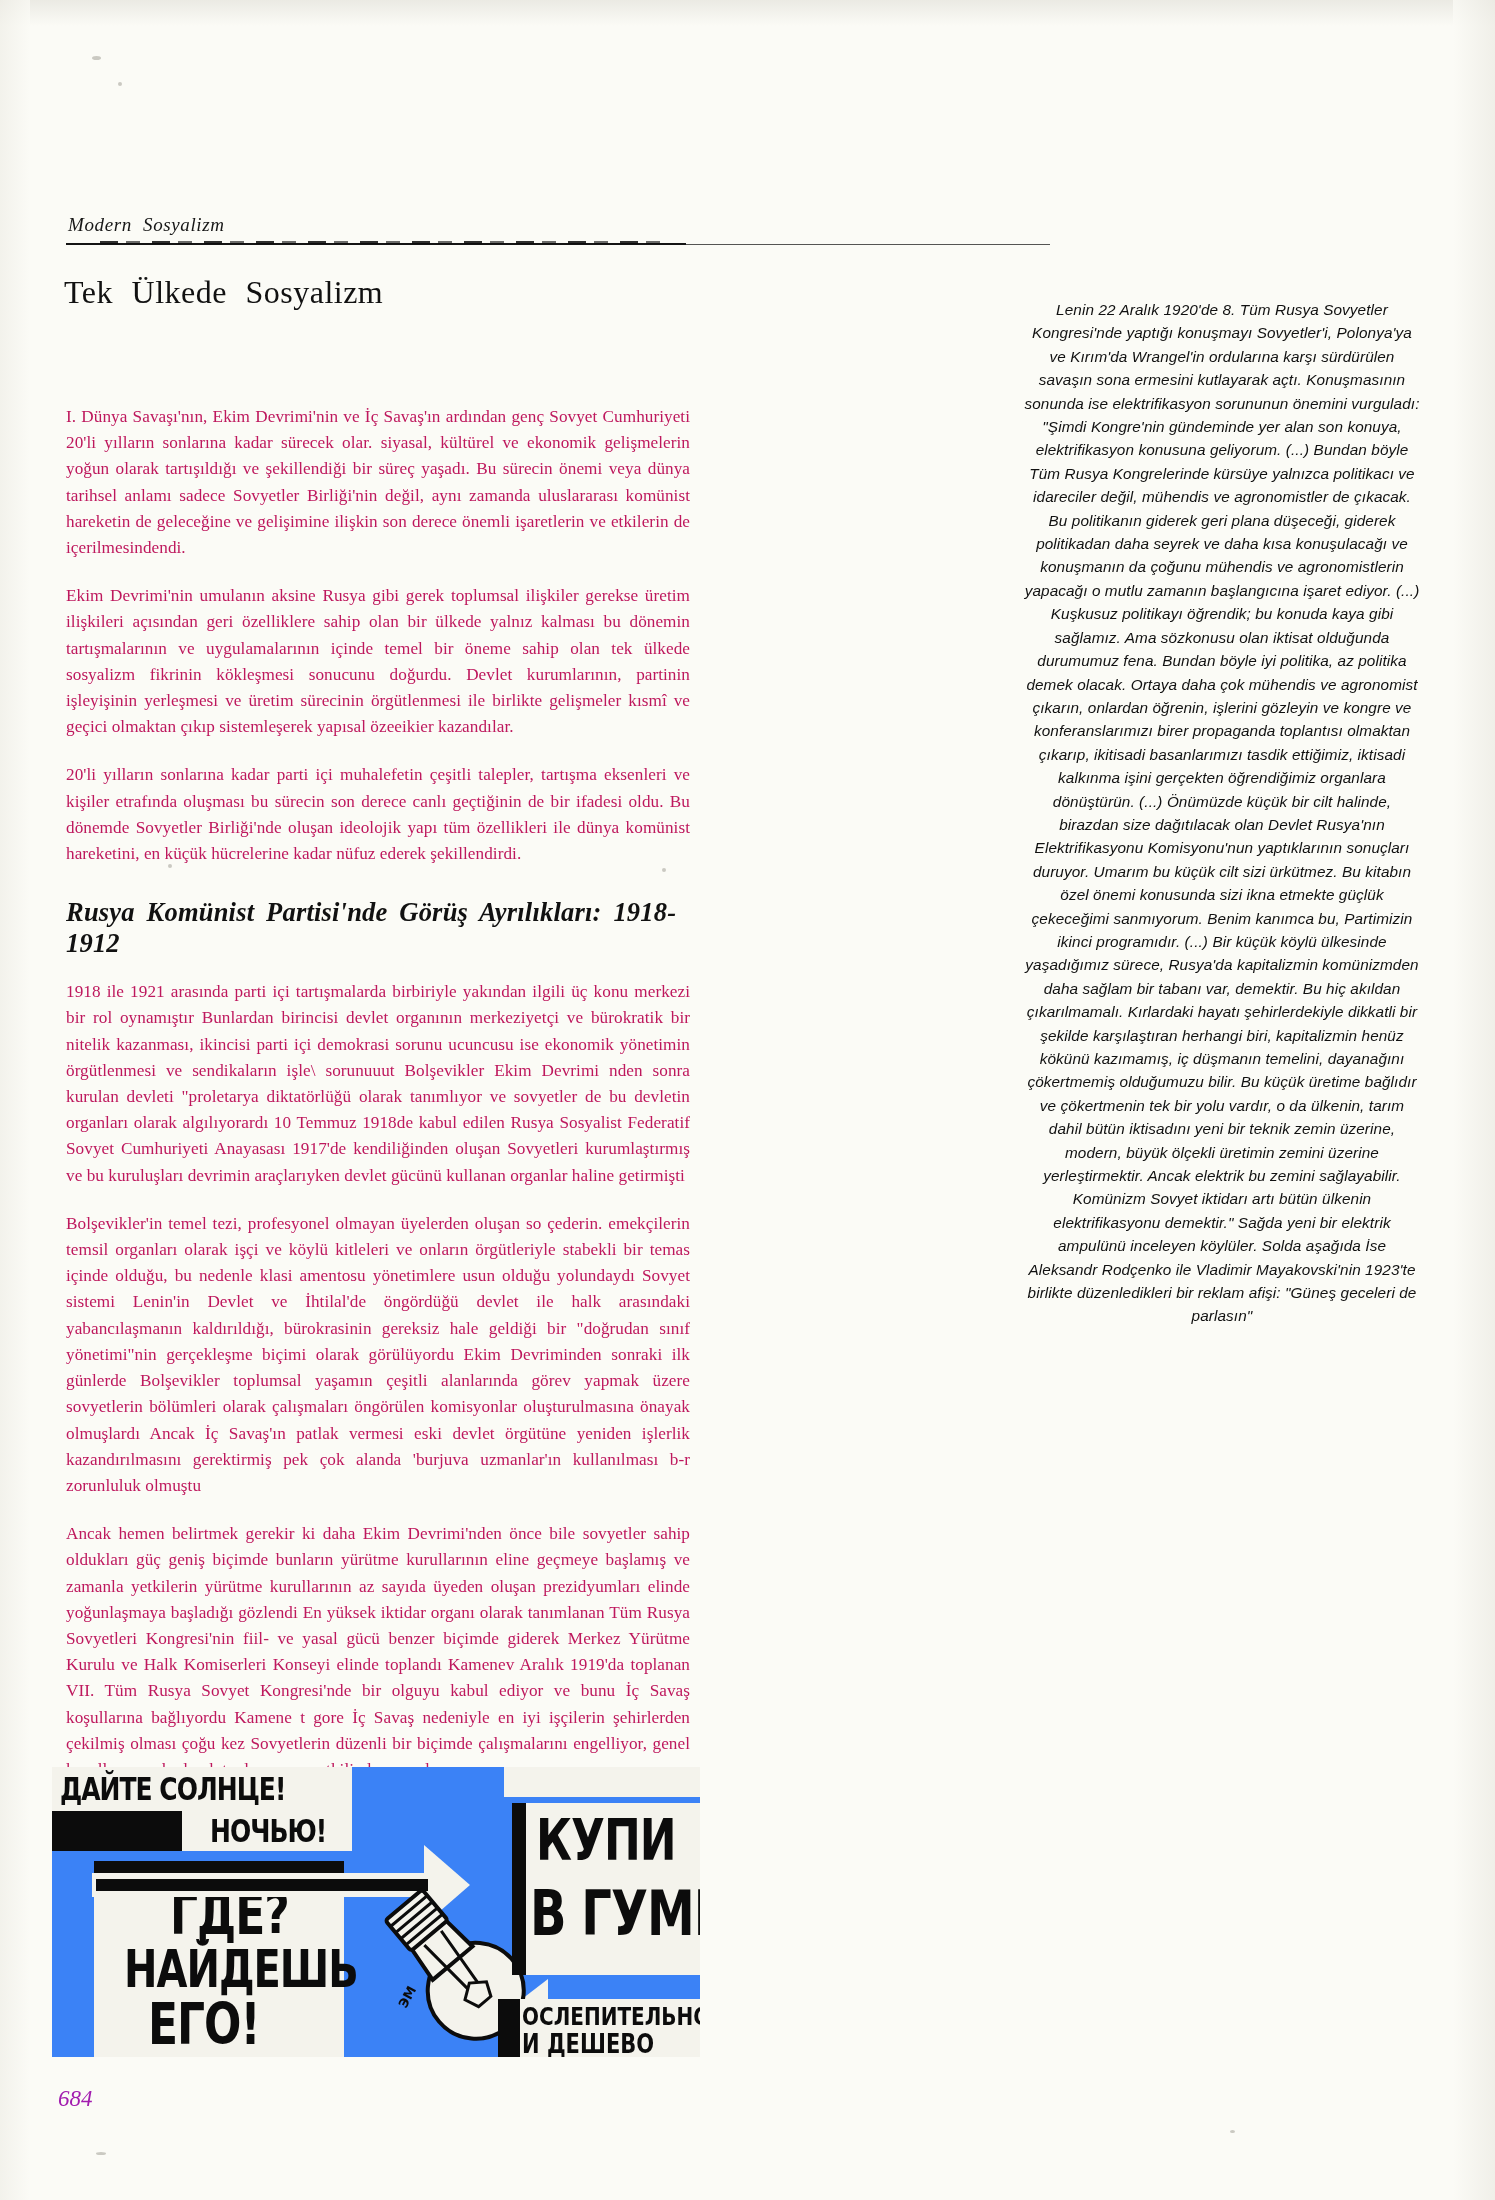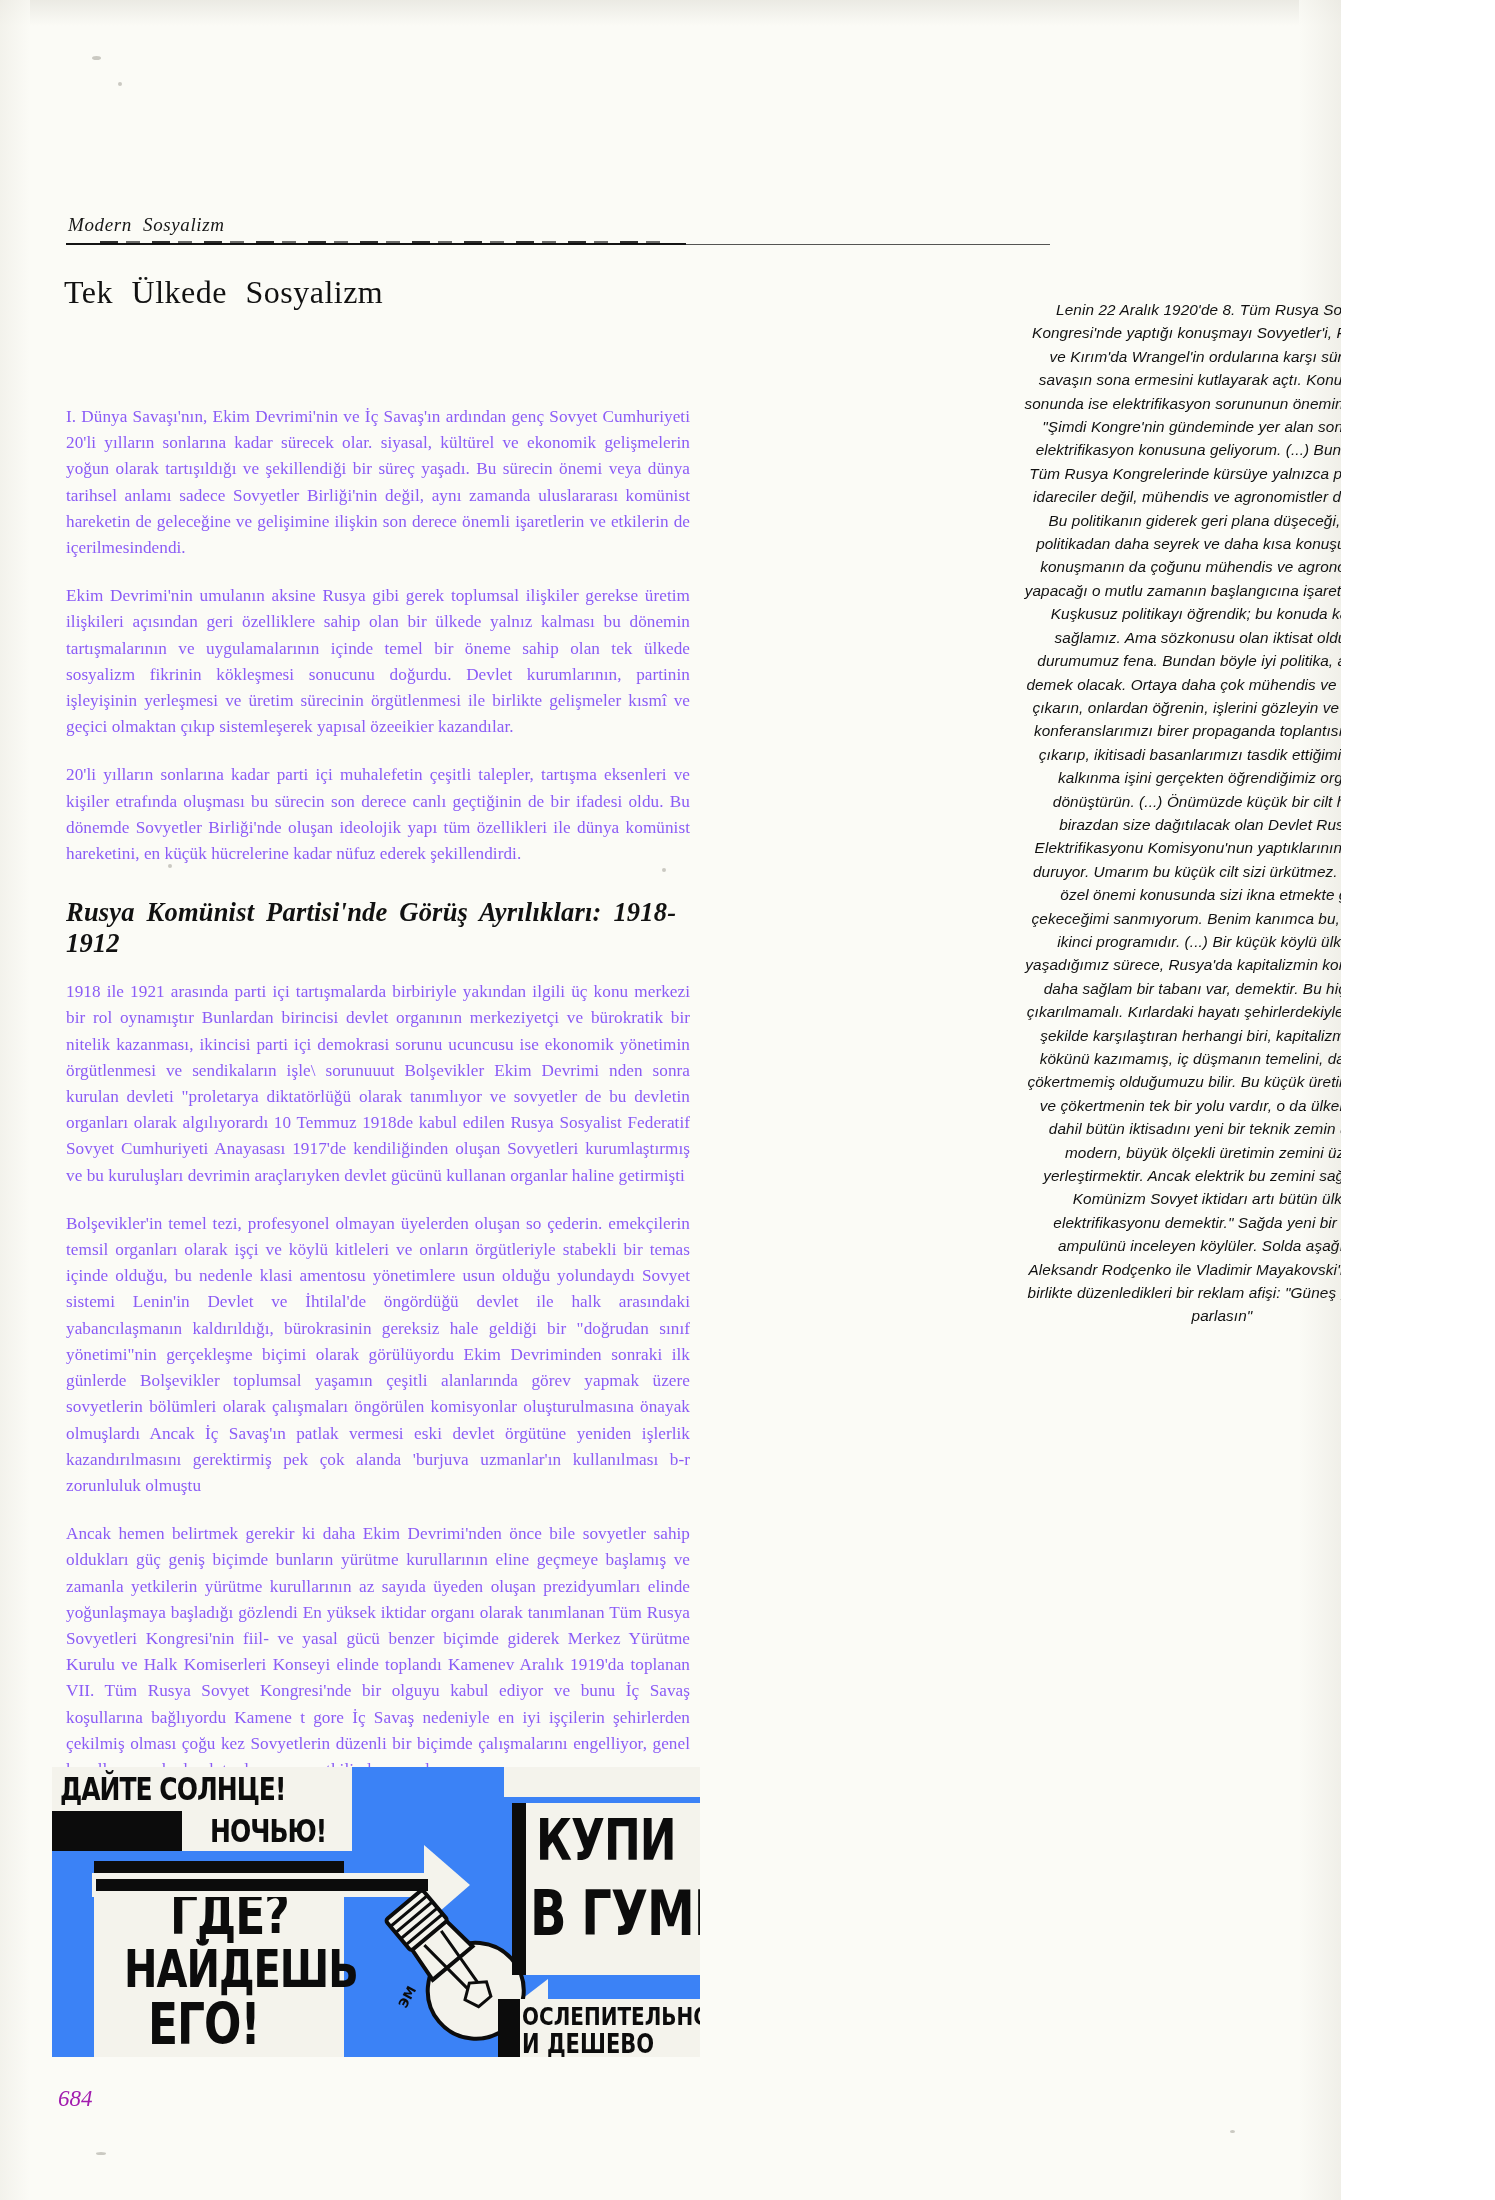--- a/index.html
+++ b/index.html
@@ -2,21 +2,21 @@
 <html><head>
 <meta charset="utf-8">
 <style>
   html, body {
     margin: 0;
     padding: 0;
     background: #ffffff;
   }
   #page {
     position: relative;
-    width: 1341px;
+    width: 1495px;
     height: 2200px;
     background: #fbfbf6;
     overflow: hidden;
     font-family: "Liberation Serif", serif;
   }
 
   
   .scan-edge-top {
     position: absolute;
     left: 0; top: 0;
@@ -102,21 +102,21 @@
   .main-col {
     position: absolute;
     left: 66px;
     top: 404px;
     width: 624px;
   }
   .para {
     font-size: 17.2px;
     line-height: 26.2px;
     text-align: justify;
-    color: #8b5cf6;
+    color: #be185d;
     margin: 0 0 22px 0;
     letter-spacing: .05px;
   }
 
   .sub-head {
     font-size: 26.5px;
     font-style: italic;
     font-weight: bold;
     color: #111;
     margin: 30px 0 20px 0;

